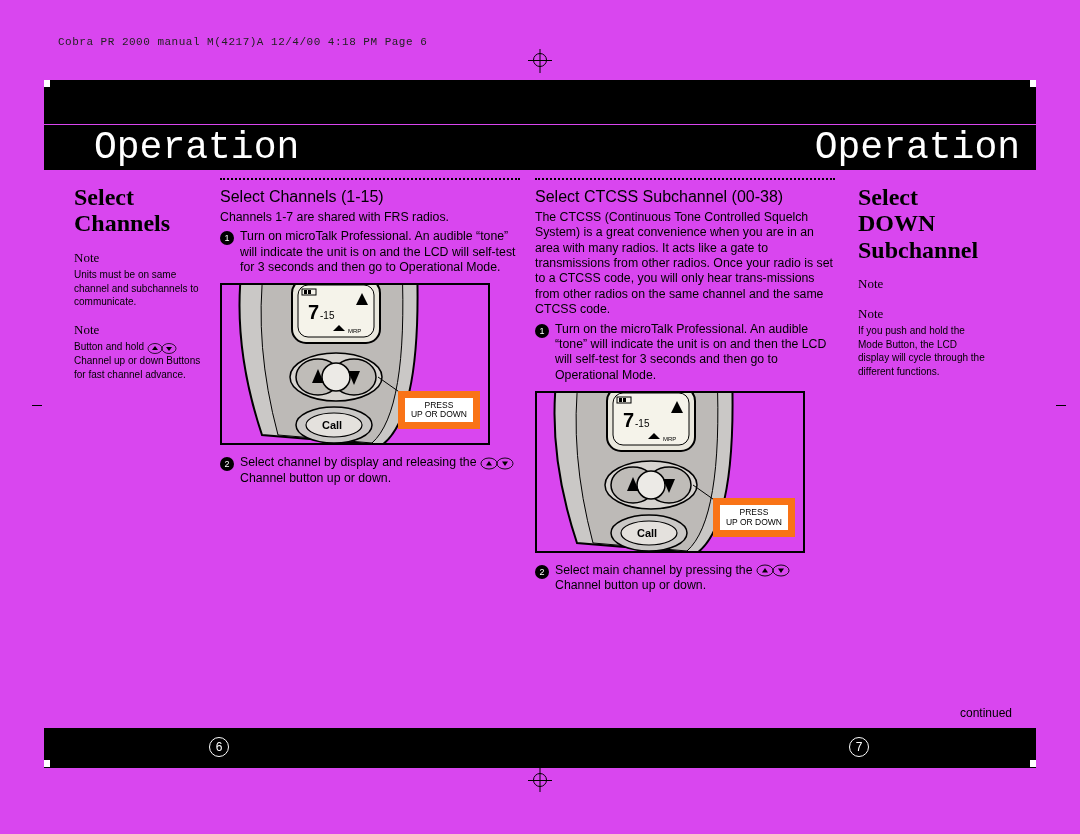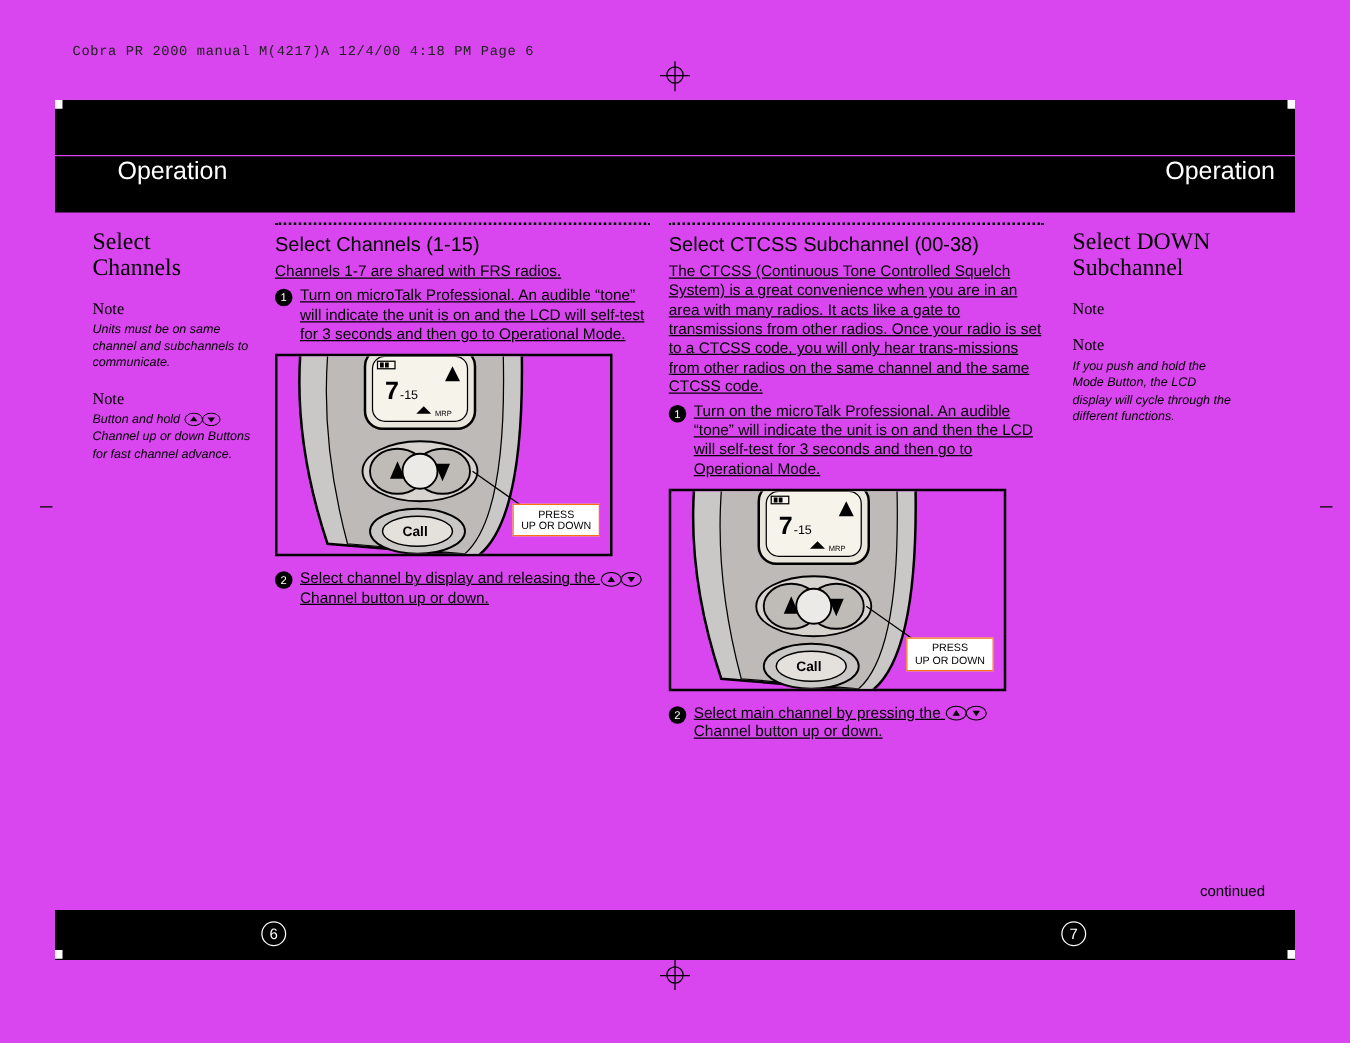--- a/index.html
+++ b/index.html
@@ -23,56 +23,56 @@
   .black-bar-title  { position: absolute; top: 125px; left: 44px; right: 44px; height: 45px; background: #000; }
   .black-bar-bottom { position: absolute; top: 728px; left: 44px; right: 44px; height: 40px; background: #000; }
 
   
   .perf { position: absolute; width: 6px; height: 7px; background: #fff; }
   .perf.tl { left: 44px;  top: 80px; }
   .perf.tr { right: 44px; top: 80px; }
   .perf.bl { left: 44px;  top: 760px; }
   .perf.br { right: 44px; top: 760px; }
 
-  .title-left, .title-right { position: absolute; top: 126px; color: #fff; font-family: Liberation Sans, sans-serif; font-size: 20px; }
+  .title-left, .title-right { position: absolute; top: 126px; color: #fff; font-family: Liberation Mono, monospace; font-size: 38px; }
   .title-left  { left: 94px; }
   .title-right { right: 60px; }
 
   .page-num-circle { position: absolute; top: 737px; width: 20px; height: 20px; border: 1.5px solid #fff; border-radius: 50%; color: #fff; font-size: 12px; display: flex; align-items: center; justify-content: center; }
   .pn6 { left: 209px; }
   .pn7 { left: 849px; }
 
   .continued { position: absolute; left: 960px; top: 706px; font-size: 12px; color: #000; text-align: center; }
 
   
   .sidebar { position: absolute; top: 184px; width: 128px; font-size: 10.5px; line-height: 1.35; color: #000; }
   .sidebar.left  { left: 74px; }
   .sidebar.right { left: 858px; }
-  .sidebar h3 { font-family: Georgia, 'Times New Roman', serif; font-weight: normal; font-size: 19px; line-height: 1.1; margin-bottom: 12px; }
+  .sidebar h3 { font-family: Georgia, 'Times New Roman', serif; font-weight: bold; font-size: 24px; line-height: 1.1; margin-bottom: 12px; }
   .note-label { font-family: Georgia, 'Times New Roman', serif; font-size: 13px; margin-top: 12px; margin-bottom: 2px; }
-  .sidebar .note-text { font-size: 10px; line-height: 1.35; font-style: italic; }
+  .sidebar .note-text { font-size: 10px; line-height: 1.35; }
   .inline-icon { display: inline-block; vertical-align: middle; }
 
   
   .col { position: absolute; top: 178px; width: 300px; }
   .col.c1 { left: 220px; }
   .col.c2 { left: 535px; }
   .col .dashed { border-top: 2px dotted #000; margin-bottom: 8px; }
   .col h4 { font-family: Arial, sans-serif; font-weight: normal; font-size: 16px; margin-bottom: 4px; }
-  .col p, .col .step-text { font-size: 12.3px; line-height: 1.25; text-decoration: underline; }
+  .col p, .col .step-text { font-size: 12.3px; line-height: 1.25; }
 
   .step { display: flex; gap: 6px; margin-top: 4px; }
   .step .bullet { flex: 0 0 14px; height: 14px; background: #000; color: #fff; border-radius: 50%; font-size: 9px; display: flex; align-items: center; justify-content: center; margin-top: 2px; }
   .step .step-text { flex: 1; }
 
   
   .device-wrap { position: relative; margin-top: 8px; width: 270px; height: 162px; border: 2px solid #000; overflow: hidden; }
   .device-wrap svg { position: absolute; top: 0; left: 0; }
 
-  .callout-box { position: absolute; right: 8px; bottom: 14px; background: #fff; border: 1px solid #f97316; padding: 3px 6px; font-size: 8.5px; line-height: 1.1; text-align: center; }
+  .callout-box { position: absolute; right: 8px; bottom: 14px; background: #fff; border: 7px solid #f97316; padding: 3px 6px; font-size: 8.5px; line-height: 1.1; text-align: center; }
 
   
   .chan-icon svg { display: inline-block; vertical-align: middle; }
 </style>
 </head>
 <body>
 
 <div class="page">
 
   <div class="print-header">Cobra PR 2000 manual M(4217)A  12/4/00  4:18 PM  Page 6</div>

